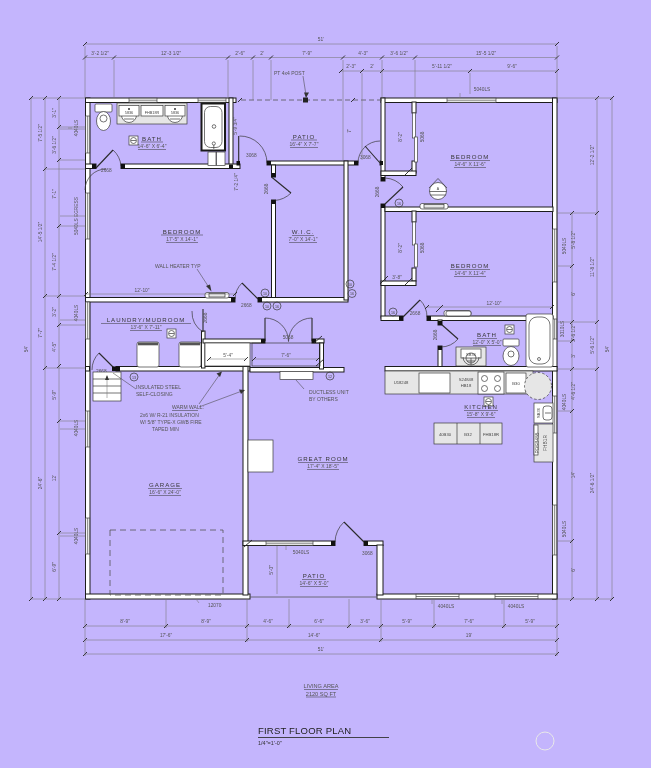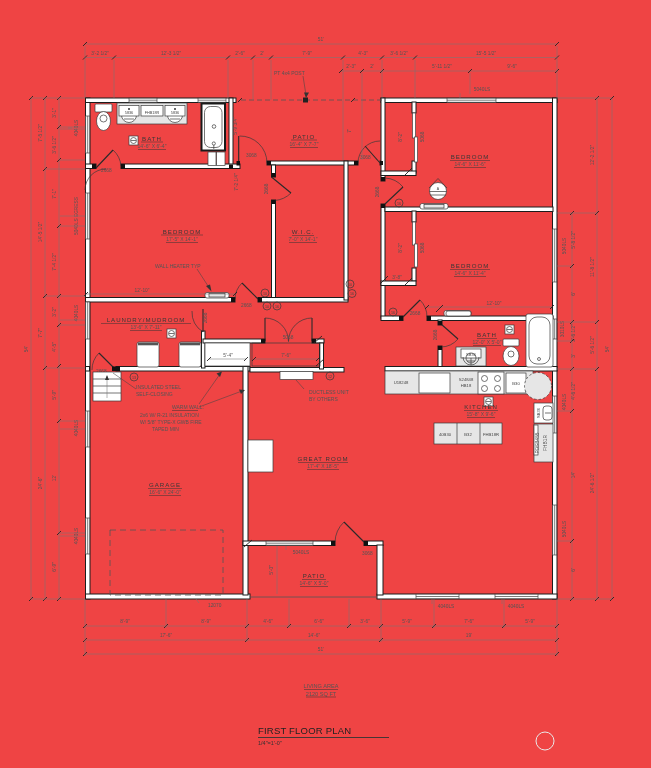--- a/index.html
+++ b/index.html
@@ -1,16 +1,16 @@
 <!DOCTYPE html>
 <html><head>
 <meta charset="utf-8">
 <style>
 html,body{margin:0;padding:0;background:#fff;}
-#page{width:651px;height:768px;position:relative;background:#ef4444;overflow:hidden;}
+#page{width:651px;height:768px;position:relative;background:#c4b5fd;overflow:hidden;}
 svg{position:absolute;top:0;left:0;}
 text{font-family:"Liberation Sans",sans-serif;fill:#3d3d3d;}
 .w{fill:#ffffff;stroke:#1c1c1c;stroke-width:1;}
 .win{fill:#ffffff;stroke:#444;stroke-width:0.7;}
 .dl{stroke:#777;stroke-width:0.55;fill:none;}
 .tk{stroke:#222;stroke-width:0.9;fill:none;}
 .dt{font-size:4.8px;fill:#555;}
 .rl{font-size:6.1px;fill:#383838;letter-spacing:1px;}
 .rs{font-size:5px;fill:#555;}
 .fx{fill:#fff;stroke:#3a3a3a;stroke-width:0.7;}

